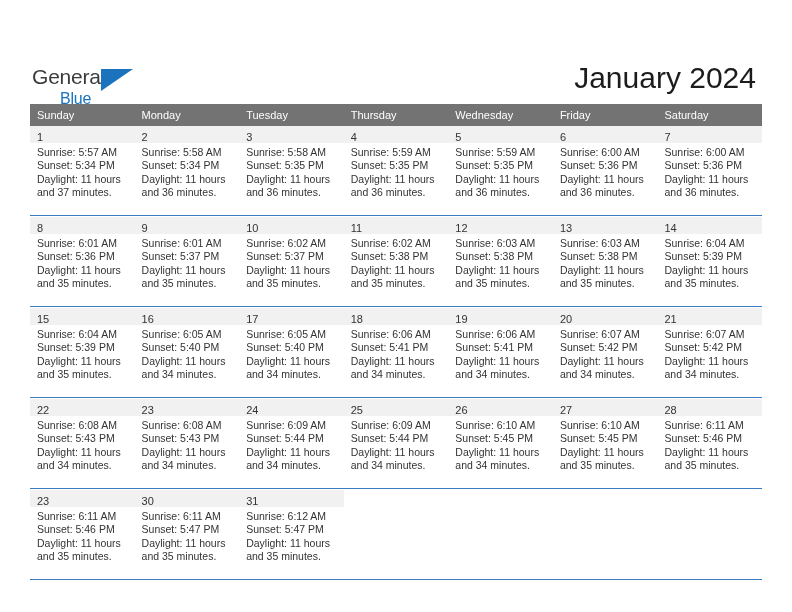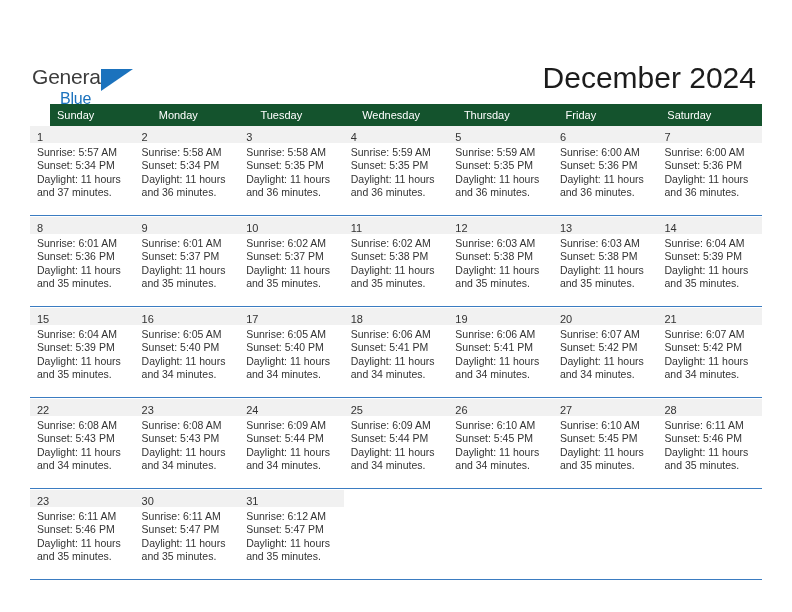--- a/index.html
+++ b/index.html
@@ -89,22 +89,21 @@
 
   
   .calendar {
     position: absolute;
     left: 30px;
     top: 104px;
     width: 732px;
   }
   .weekdays {
     display: flex;
-    background: #14532d;
-    margin-left: 20px;
+    background: #737373;
   }
   .weekday {
     flex: 1 1 0;
     box-sizing: border-box;
     color: #ffffff;
     font-size: 11px;
     line-height: 14px;
     padding: 4px 0 4px 7px;
   }
 
@@ -154,33 +153,33 @@
 
   <div class="topbar">
 
     <div class="logo">
       <span class="logo-general">General</span>
       <span class="logo-triangle"></span>
       <span class="logo-blue">Blue</span>
     </div>
 
     <div class="title-block">
-      <h1 class="month-title">December 2024</h1>
+      <h1 class="month-title">January 2024</h1>
       <p class="location-title">Bac Lieu, Bac Lieu Province, Vietnam</p>
     </div>
 
   </div>
 
   <div class="calendar">
     <div class="weekdays">
         <div class="weekday">Sunday</div>
         <div class="weekday">Monday</div>
         <div class="weekday">Tuesday</div>
+        <div class="weekday">Thursday</div>
         <div class="weekday">Wednesday</div>
-        <div class="weekday">Thursday</div>
         <div class="weekday">Friday</div>
         <div class="weekday">Saturday</div>
       </div>
     <div class="weeks">
         <div class="week">
           <div class="day-cell">
             <div class="daynum-band"><span class="daynum">1</span></div>
             <div class="day-body">
               <div class="day-line">Sunrise: 5:57 AM</div>
               <div class="day-line">Sunset: 5:34 PM</div>

